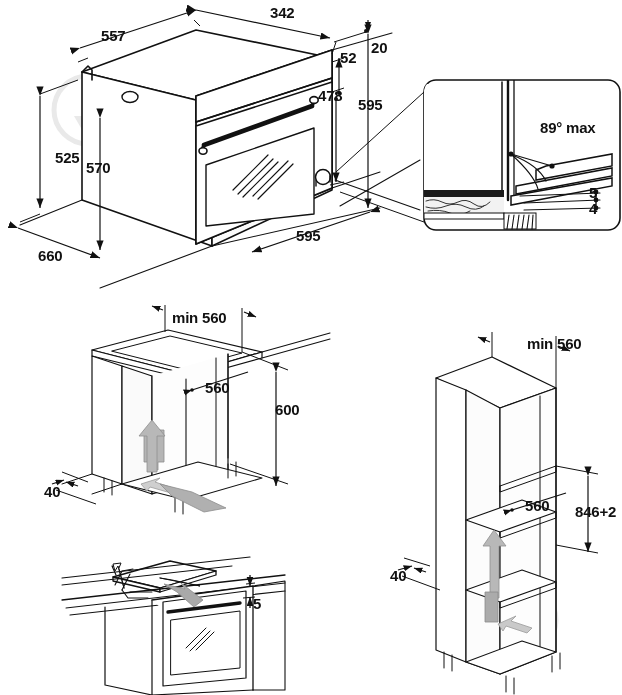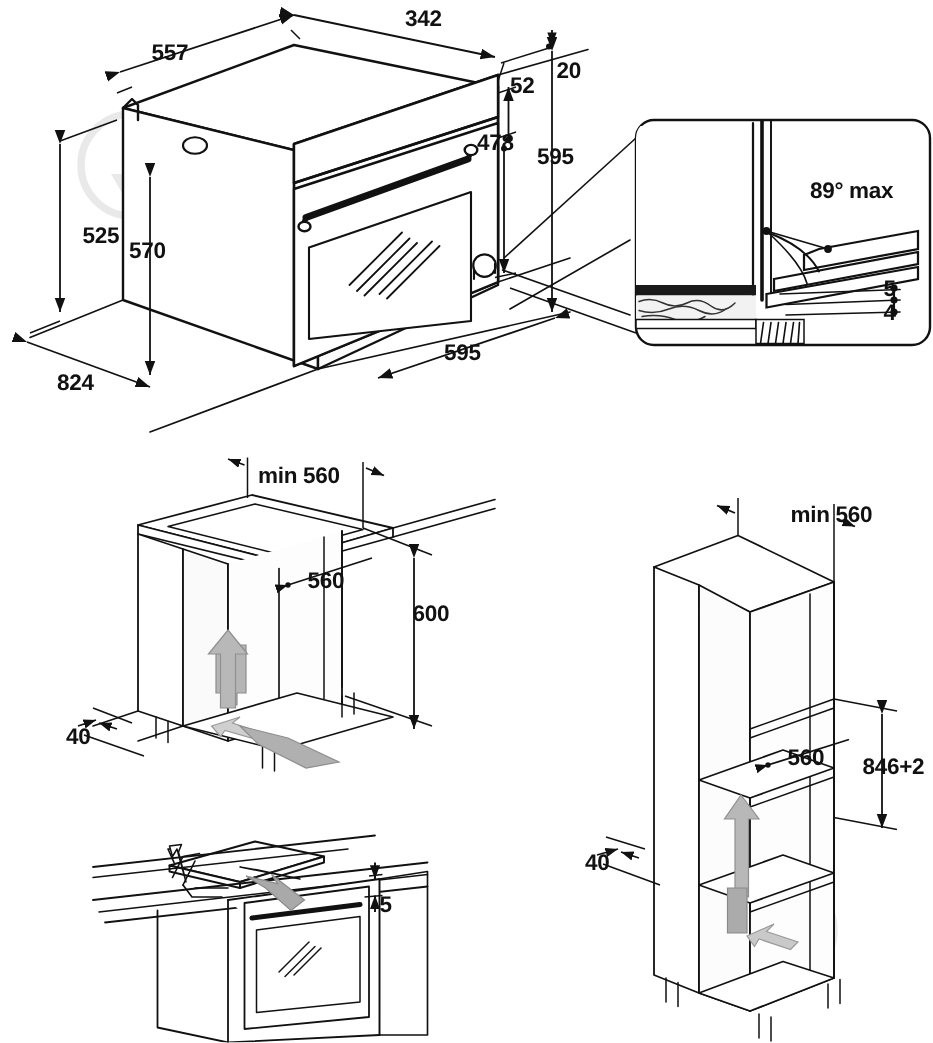--- a/index.html
+++ b/index.html
@@ -353,21 +353,21 @@
   </svg>
 
   <div class="dim-label s16" style="left:101px;top:28px;">557</div>
   <div class="dim-label s16" style="left:270px;top:5px;">342</div>
   <div class="dim-label s16" style="left:371px;top:3px;margin-top:37px;">20</div>
   <div class="dim-label s16" style="left:340px;top:50px;">52</div>
   <div class="dim-label s16" style="left:318px;top:88px;">478</div>
   <div class="dim-label s16" style="left:358px;top:97px;">595</div>
   <div class="dim-label s16" style="left:23px;top:150px;margin-left:32px;">525</div>
   <div class="dim-label s16" style="left:86px;top:160px;">570</div>
-  <div class="dim-label s16" style="left:38px;top:248px;">824</div>
+  <div class="dim-label s16" style="left:38px;top:248px;">660</div>
   <div class="dim-label s16" style="left:296px;top:228px;">595</div>
 
   <div class="dim-label s16" style="left:540px;top:120px;">89° max</div>
   <div class="dim-label s16" style="left:589px;top:185px;">5</div>
   <div class="dim-label s16" style="left:589px;top:201px;">4</div>
 
   <div class="dim-label s16" style="left:172px;top:310px;">min 560</div>
   <div class="dim-label s16" style="left:205px;top:380px;">560</div>
   <div class="dim-label s16" style="left:275px;top:402px;text-align:center;">600</div>
   <div class="dim-label s16" style="left:44px;top:484px;">40</div>

